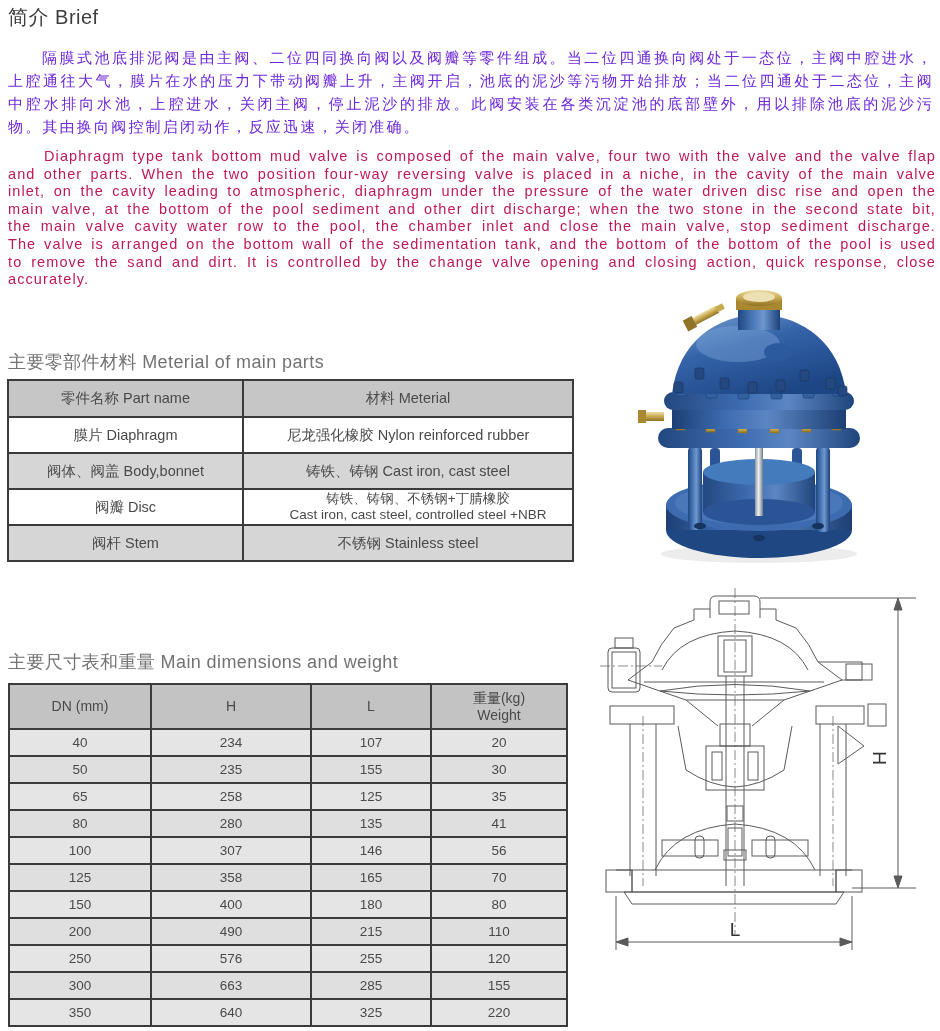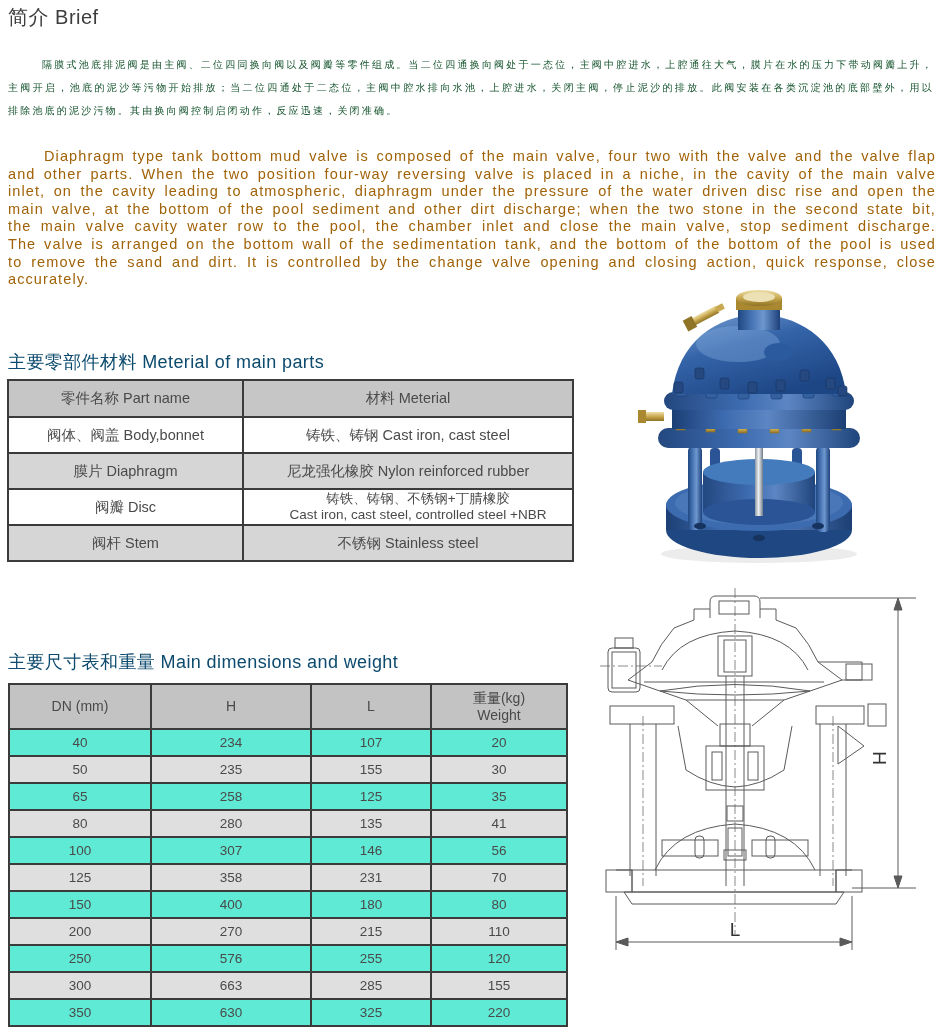--- a/index.html
+++ b/index.html
@@ -5,46 +5,46 @@
   * { margin:0; padding:0; box-sizing:border-box; }
   html,body { background:#ffffff; }
   .page {
     position:relative; width:940px; height:1031px; background:#fff;
     font-family:"Liberation Sans","DejaVu Sans",sans-serif; color:#4c4c4c; overflow:hidden;
   }
   .h-main {
     position:absolute; left:8px; top:4px; font-size:20px; font-weight:400; color:#3d3d3d; letter-spacing:0.5px;
   }
   .para-zh {
-    position:absolute; left:8px; top:53px; width:926px;
-    font-size:10px; line-height:23px; letter-spacing:2.2px; color:#14532d;
+    position:absolute; left:8px; top:46px; width:926px;
+    font-size:15px; line-height:23px; letter-spacing:2.2px; color:#6d28d9;
     text-align:justify; text-indent:34px;
   }
   .para-en {
     position:absolute; left:8px; top:148px; width:928px;
-    font-size:14.5px; line-height:17.6px; letter-spacing:1.1px; word-spacing:2.5px; color:#a16207;
+    font-size:14.5px; line-height:17.6px; letter-spacing:1.1px; word-spacing:2.5px; color:#be185d;
     text-align:justify; text-indent:36px;
   }
-  .h-section { position:absolute; font-size:18px; font-weight:400; color:#0c4a6e; letter-spacing:0.4px; }
+  .h-section { position:absolute; font-size:18px; font-weight:400; color:#737373; letter-spacing:0.4px; }
   .h-materials { left:8px; top:350px; }
   .h-dims { left:8px; top:650px; }
 
   table { border-collapse:collapse; table-layout:fixed; }
   td, th { border:2px solid #3b3b3b; text-align:center; vertical-align:middle; font-weight:400; color:#4a4a4a; }
 
   .materials-table { position:absolute; left:7px; top:379px; width:565px; }
   .materials-table th { background:#c6c6c6; height:37px; font-size:14.5px; }
   .materials-table td { height:36px; font-size:14.5px; background:#fff; }
   .materials-table tr:nth-child(even) td { background:#d6d6d6; }
   .materials-table col.c1 { width:235px; } .materials-table col.c2 { width:330px; }
   .cell-2line { line-height:16px; font-size:13.5px;margin-left:20px; }
 
   .dims-table { position:absolute; left:8px; top:683px; width:558px; }
   .dims-table th { background:#c3c3c3; height:45px; font-size:14px; line-height:17px; }
-  .dims-table td { height:27px; font-size:13.5px; background:#5eead4; }
+  .dims-table td { height:27px; font-size:13.5px; background:#e5e5e5; }
   .dims-table tr:nth-child(even) td { background:#dfdfdf; }
   .dims-table col.c1 { width:142px; } .dims-table col.c2 { width:160px; }
   .dims-table col.c3 { width:120px; } .dims-table col.c4 { width:136px; }
 
   .photo { position:absolute; left:638px; top:290px; width:248px; height:292px; }
   .drawing { position:absolute; left:598px; top:586px; width:342px; height:382px; }
   svg { display:block; }
 </style>
 </head>
 <body>
@@ -63,26 +63,26 @@
         <col class="c2">
       </colgroup>
     <thead>
       <tr>
         <th>零件名称 Part name</th>
         <th>材料 Meterial</th>
       </tr>
     </thead>
     <tbody>
       <tr>
+        <td>膜片 Diaphragm</td>
+        <td>尼龙强化橡胶 Nylon reinforced rubber</td>
+      </tr>
+      <tr>
         <td>阀体、阀盖 Body,bonnet</td>
         <td>铸铁、铸钢 Cast iron, cast steel</td>
-      </tr>
-      <tr>
-        <td>膜片 Diaphragm</td>
-        <td>尼龙强化橡胶 Nylon reinforced rubber</td>
       </tr>
       <tr>
         <td>阀瓣 Disc</td>
         <td>
           <div class="cell-2line">铸铁、铸钢、不锈钢+丁腈橡胶</div>
           <div class="cell-2line">Cast iron, cast steel, controlled steel +NBR</div>
         </td>
       </tr>
       <tr>
         <td>阀杆 Stem</td>
@@ -252,50 +252,50 @@
         </tr>
       <tr>
           <td>100</td>
           <td>307</td>
           <td>146</td>
           <td>56</td>
         </tr>
       <tr>
           <td>125</td>
           <td>358</td>
-          <td>231</td>
+          <td>165</td>
           <td>70</td>
         </tr>
       <tr>
           <td>150</td>
           <td>400</td>
           <td>180</td>
           <td>80</td>
         </tr>
       <tr>
           <td>200</td>
-          <td>270</td>
+          <td>490</td>
           <td>215</td>
           <td>110</td>
         </tr>
       <tr>
           <td>250</td>
           <td>576</td>
           <td>255</td>
           <td>120</td>
         </tr>
       <tr>
           <td>300</td>
           <td>663</td>
           <td>285</td>
           <td>155</td>
         </tr>
       <tr>
           <td>350</td>
-          <td>630</td>
+          <td>640</td>
           <td>325</td>
           <td>220</td>
         </tr>
     </tbody>
   </table>
 
   <div class="drawing">
     <svg width="342" height="382" viewBox="0 0 342 382">
       <g stroke="#5a5a5a" stroke-width="1" fill="none">
 

